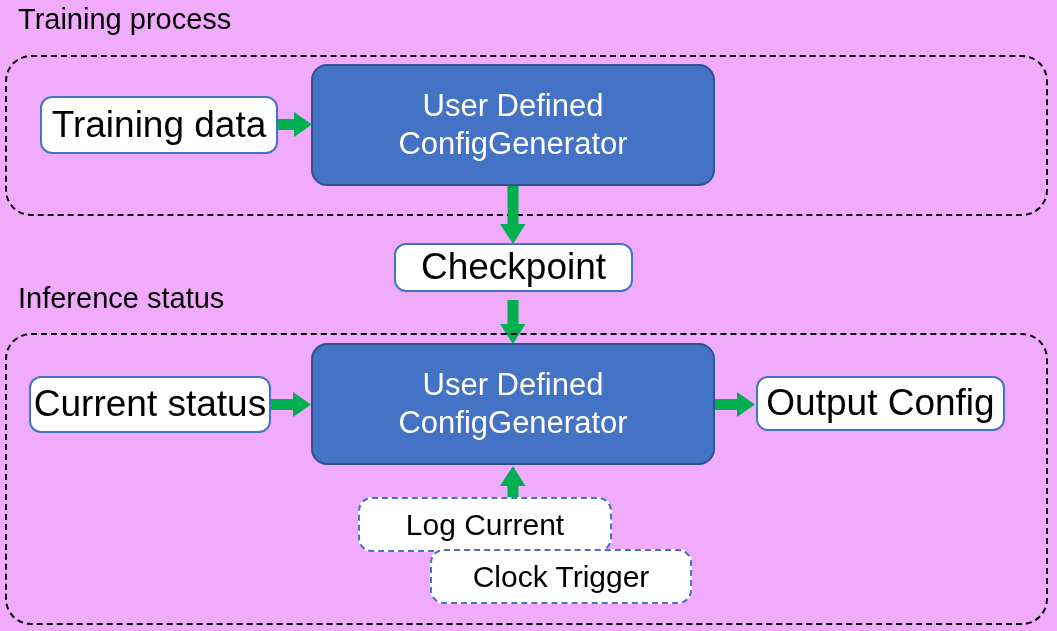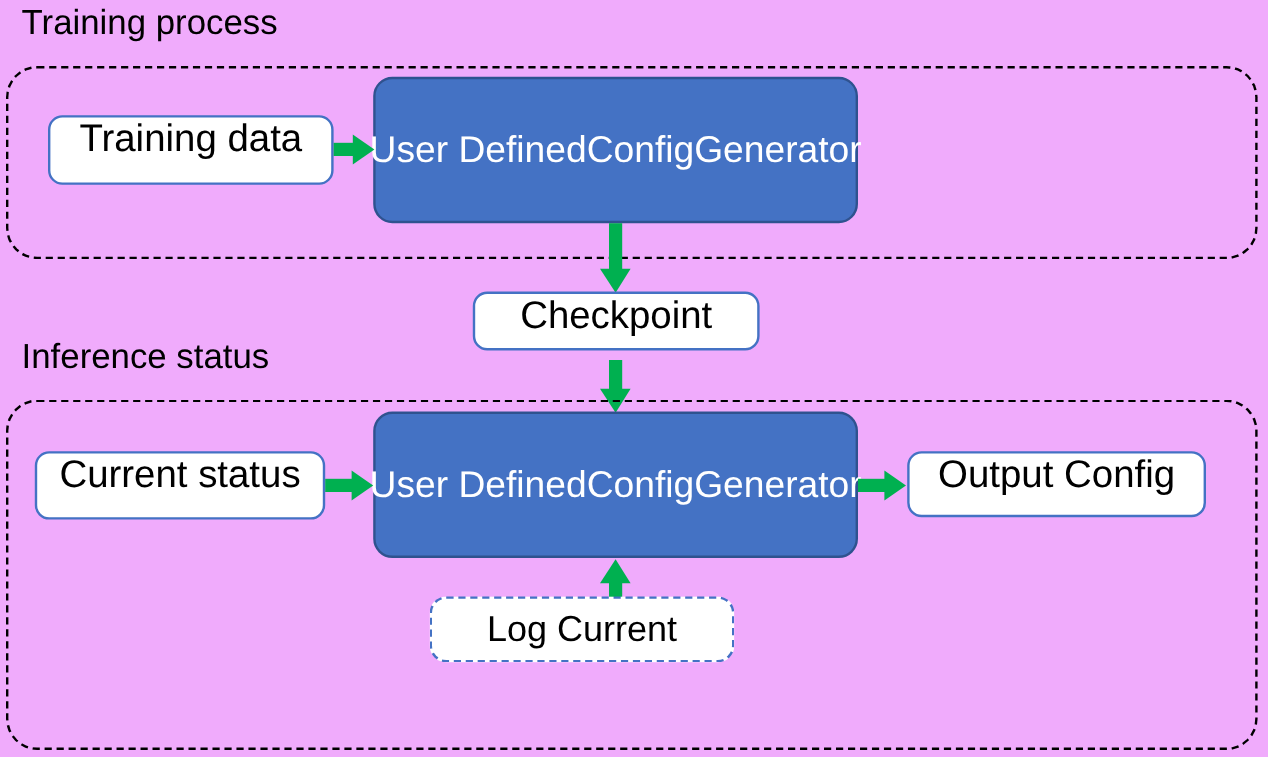--- a/index.html
+++ b/index.html
@@ -33,36 +33,36 @@
     white-space: nowrap;
   }
 
   
   .node-outline {
     border: 2px solid #4472C4;
     border-radius: 12px;
     background: #ffffff;
     box-sizing: border-box;
     display: flex;
-    align-items: flex-start;
+    align-items: center;
     justify-content: center;
     color: #000000;
-    font-size: 32px;
+    font-size: 37px;
     line-height: 1.1;
     white-space: nowrap;
   }
 
   
   .node-filled {
     background: #4472C4;
     border: 2px solid #2F528F;
     border-radius: 16px;
     box-sizing: border-box;
     display: flex;
-    flex-direction: row;
+    flex-direction: column;
     align-items: center;
     justify-content: center;
     color: #ffffff;
     font-size: 31px;
     line-height: 1.22;
     white-space: nowrap;
   }
 
   
   .node-trigger {
@@ -160,14 +160,17 @@
     <g>
       <rect x="11.5" y="18" width="11" height="24" fill="#00B050"></rect>
       <polygon points="4,24 29.5,24 17,4" fill="#00B050"></polygon>
     </g>
   </svg>
 
   <div class="abs node-trigger" style="left:358px; top:497px; width:254px; height:55px; z-index:2;">
     <span>Log Current</span>
   </div>
 
+  <div class="abs node-trigger" style="left:430px; top:549px; width:262px; height:55px; z-index:3;">
+    <span>Clock Trigger</span>
+  </div>
 
 </div>
 
 </body></html>

